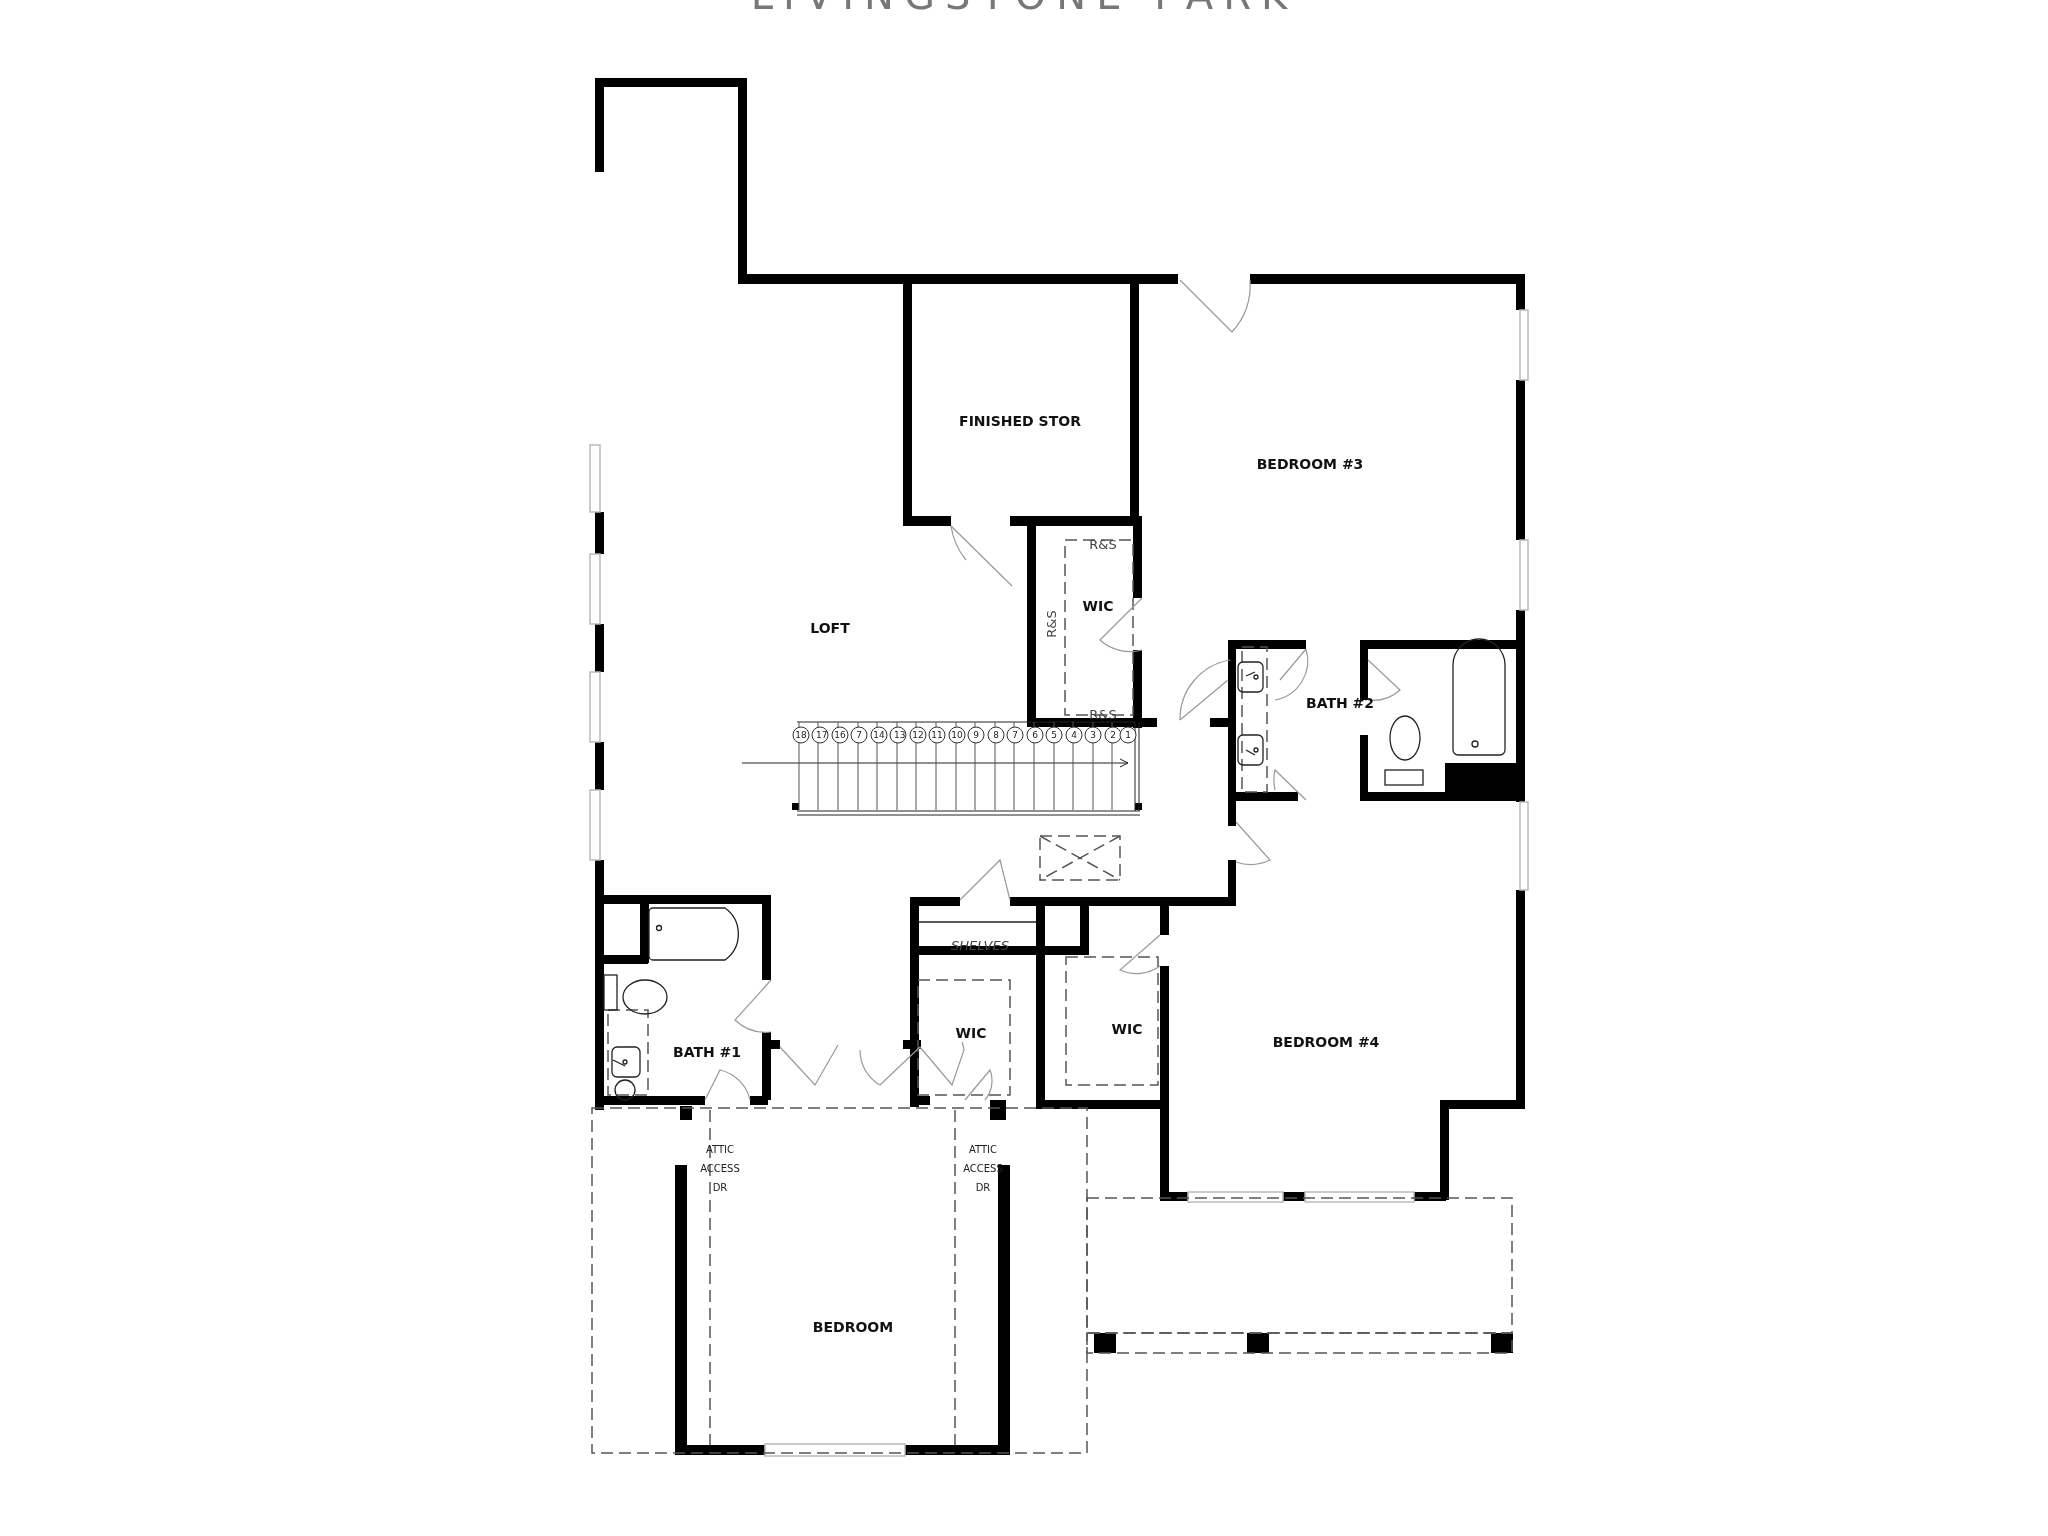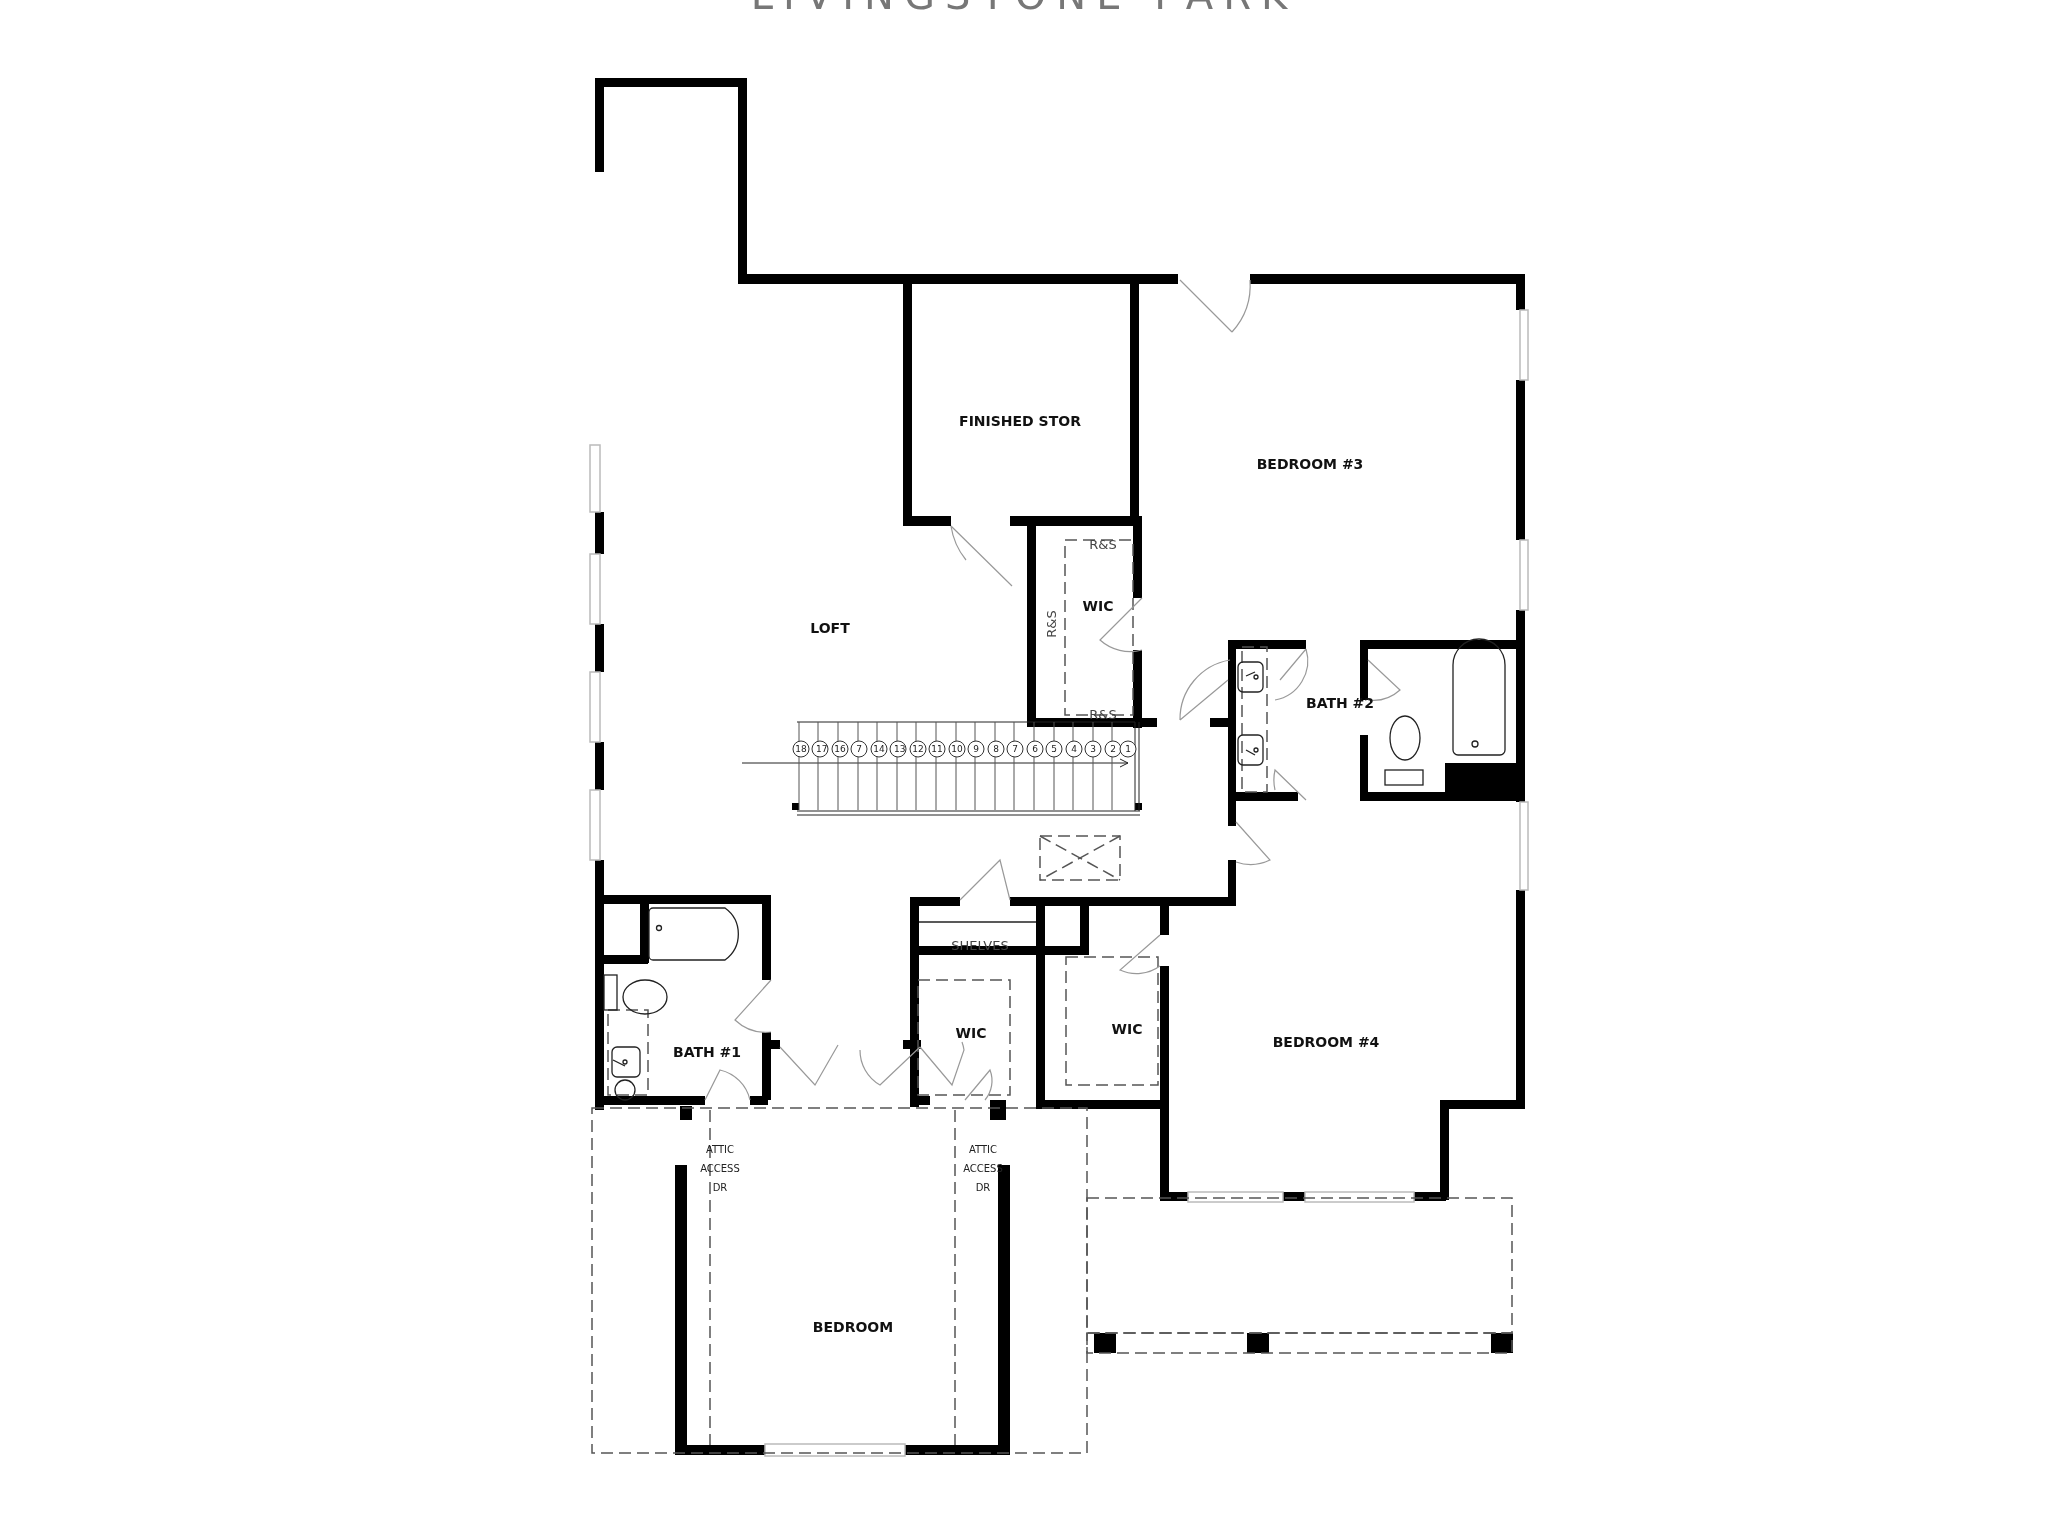--- a/index.html
+++ b/index.html
@@ -3,21 +3,21 @@
 <meta charset="utf-8">
 <style>
   html, body { margin: 0; padding: 0; background: #ffffff; }
   body { width: 2048px; height: 1536px; position: relative; overflow: hidden; font-family: "DejaVu Sans", sans-serif; }
   #plan { position: absolute; left: 0; top: 0; width: 2048px; height: 1536px; }
   .title { position: absolute; left: 0; top: -28px; width: 2048px; text-align: center; font-family: "DejaVu Sans", sans-serif; font-size: 40px; letter-spacing: 10px; color: #777; }
   .label { position: absolute; font-family: "DejaVu Sans", sans-serif; font-weight: bold; color: #111; white-space: nowrap; transform: translate(-50%, -50%); }
   .lg { font-size: 14px; }
   .sm { font-family: "DejaVu Sans", sans-serif; font-weight: normal; font-size: 10px; color: #222; text-align: center; line-height: 19px; position: absolute; transform: translate(-50%, -50%); }
   .rs { font-weight: normal; font-size: 13px; color: #444; position: absolute; transform: translate(-50%, -50%); }
-  .stepnum { position: absolute; width: 15px; height: 15px; border: 1px solid #333; border-radius: 50%; font-size: 9px; line-height: 15px; text-align: center; transform: translate(-50%, -50%); color: #222; background: #fff; font-family: "DejaVu Sans", sans-serif; margin-top: 14px; }
+  .stepnum { position: absolute; width: 15px; height: 15px; border: 1px solid #333; border-radius: 50%; font-size: 9px; line-height: 15px; text-align: center; transform: translate(-50%, -50%); color: #222; background: #fff; font-family: "DejaVu Sans", sans-serif; }
 </style>
 </head>
 <body>
 
 <div class="title">LIVINGSTONE PARK</div>
 
 <svg id="plan" viewBox="0 0 2048 1536" xmlns="http://www.w3.org/2000/svg">
   <g fill="#000">
 
     <rect x="595" y="78" width="150" height="9"></rect>
@@ -216,21 +216,21 @@
 <div class="label lg" style="left:830px; top:628px;">LOFT</div>
 <div class="label lg" style="left:1020px; top:421px;">FINISHED STOR</div>
 <div class="label lg" style="left:1310px; top:464px;">BEDROOM #3</div>
 <div class="label lg" style="left:1098px; top:606px;">WIC</div>
 <div class="label lg" style="left:1340px; top:703px;">BATH #2</div>
 <div class="label lg" style="left:707px; top:1052px;">BATH #1</div>
 <div class="label lg" style="left:971px; top:1033px;">WIC</div>
 <div class="label lg" style="left:1127px; top:1029px;">WIC</div>
 <div class="label lg" style="left:1326px; top:1042px;">BEDROOM #4</div>
 <div class="label lg" style="left:853px; top:1287px;margin-top:40px;">BEDROOM</div>
-<div class="rs" style="left:980px; top:945px;">SHELVES</div>
+<div class="rs" style="left:980px; top:945px;font-style:italic;">SHELVES</div>
 
 <div class="rs" style="left:1103px; top:544px;">R&amp;S</div>
 <div class="rs" style="left:1051px; top:624px; transform: translate(-50%,-50%) rotate(-90deg);">R&amp;S</div>
 <div class="rs" style="left:1103px; top:714px;">R&amp;S</div>
 
 <div class="sm" style="left:720px; top:1168px;">
   <div>ATTIC</div>
   <div>ACCESS</div>
   <div>DR</div>
 </div>

